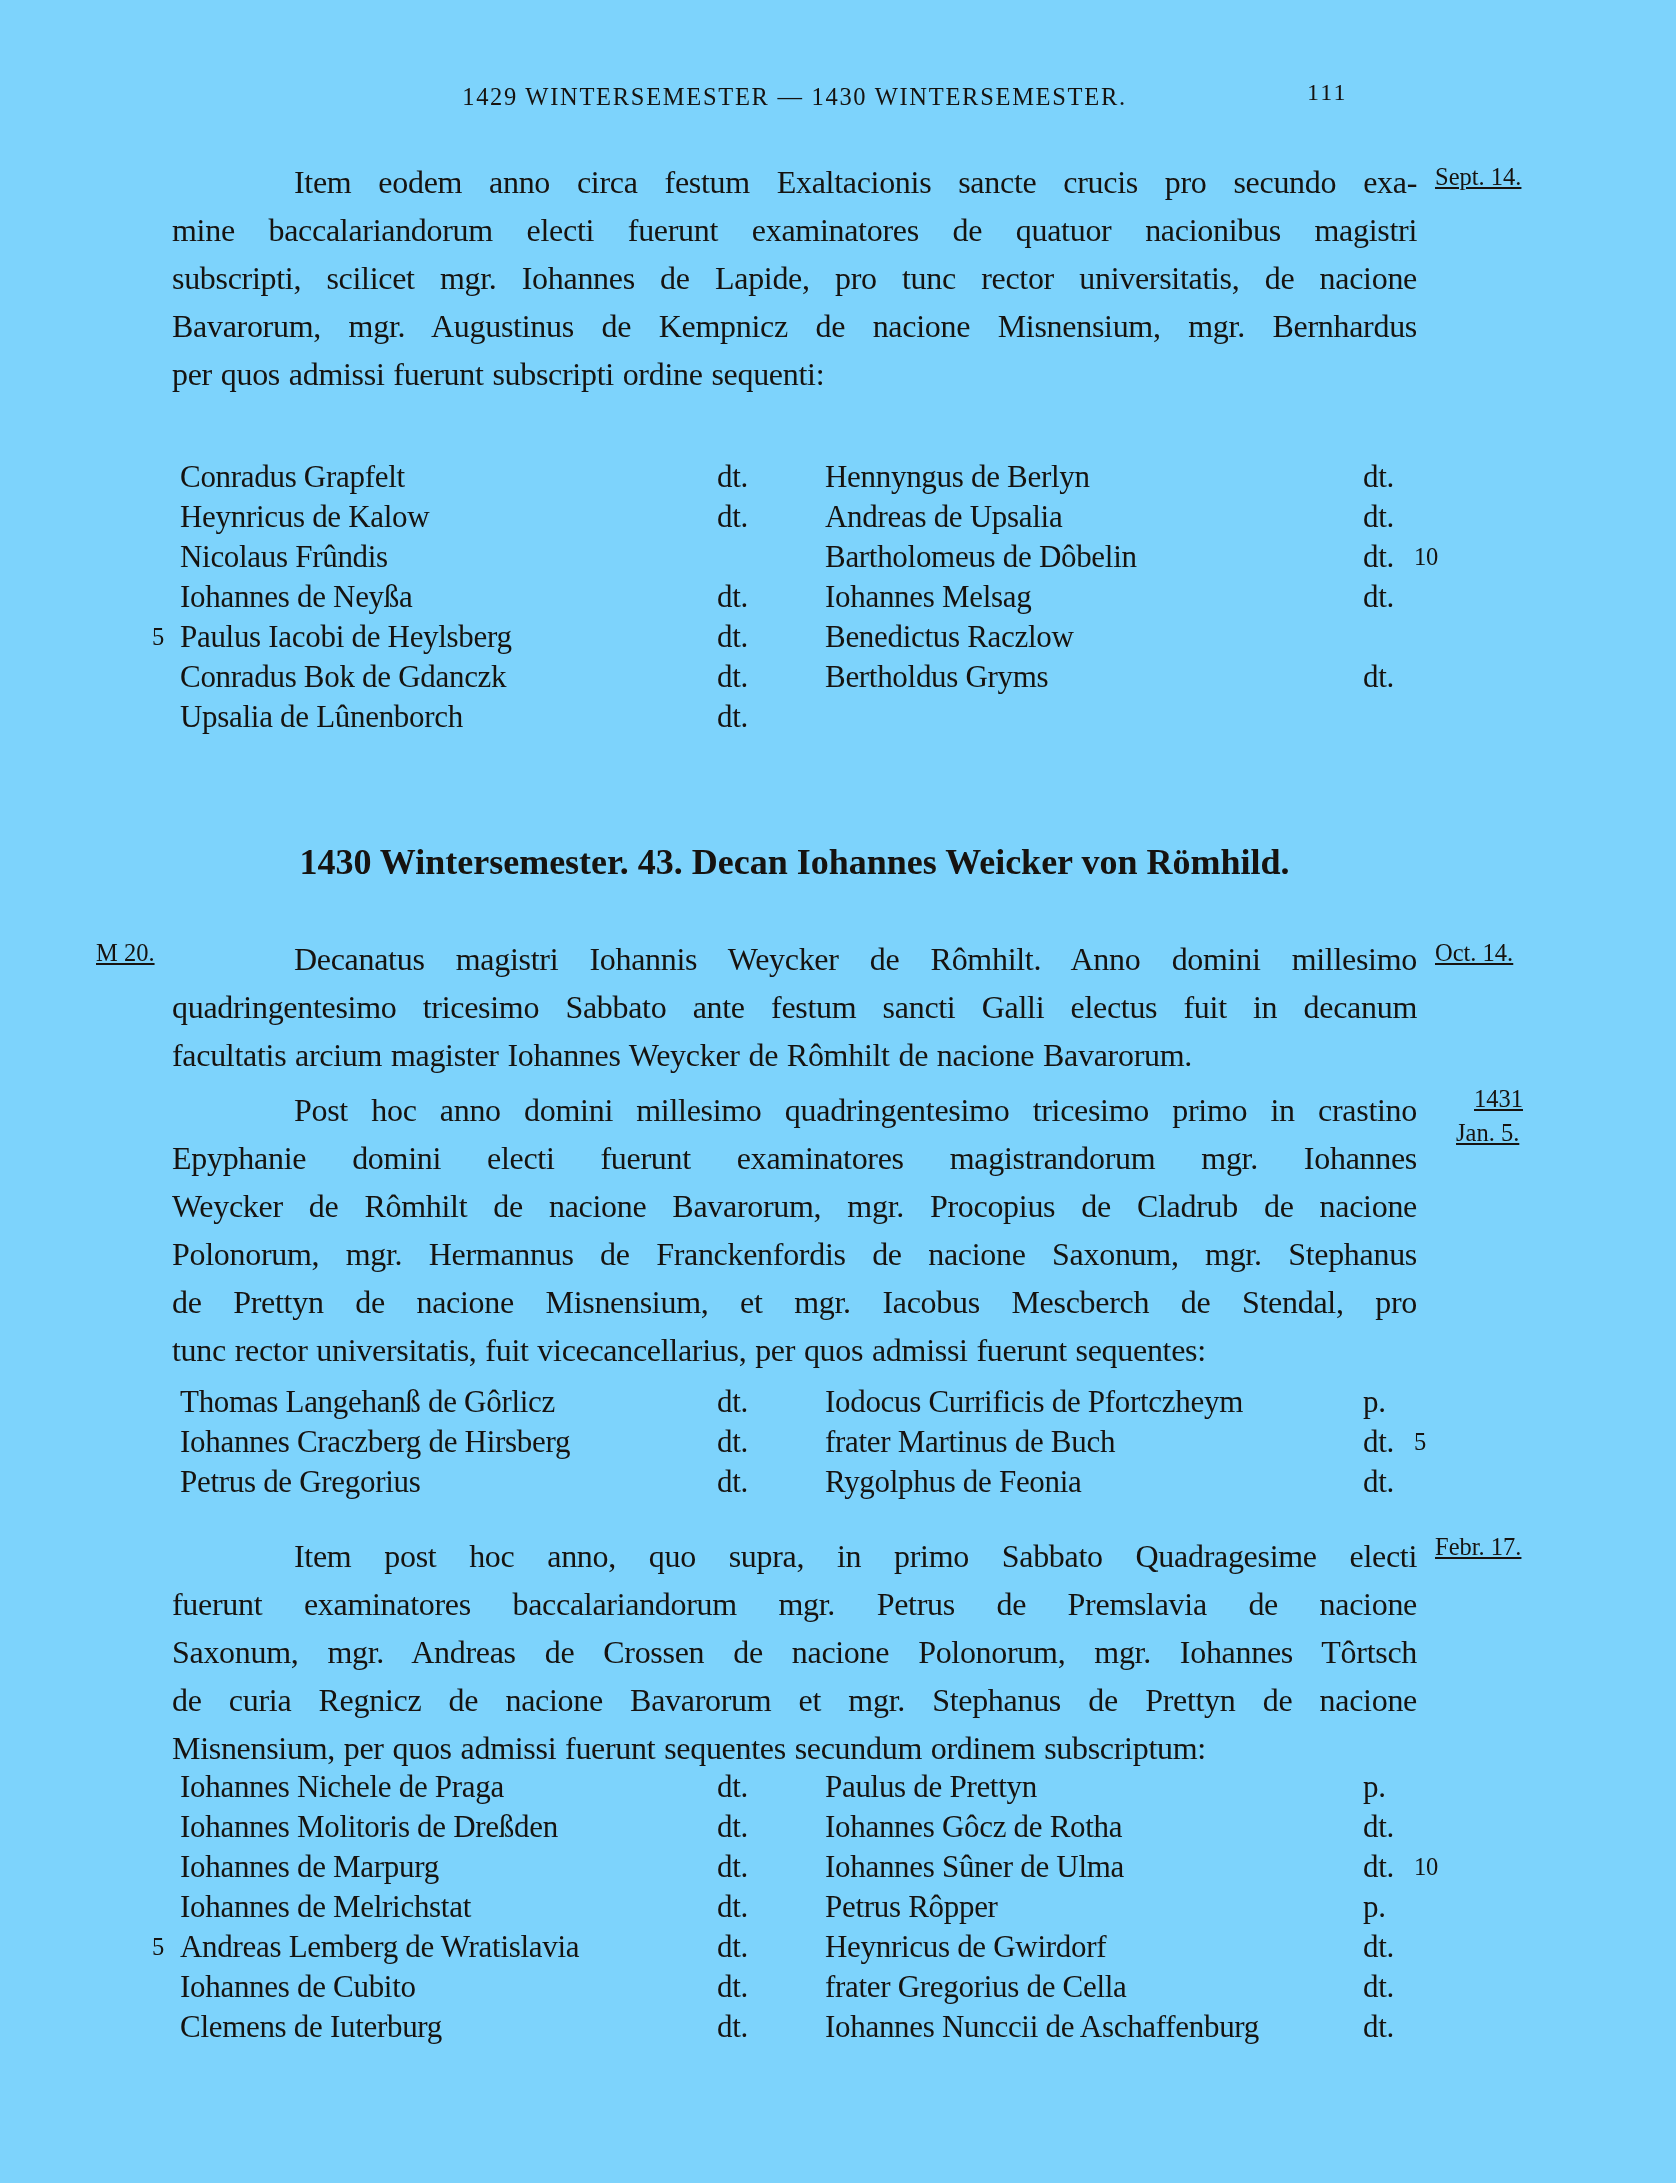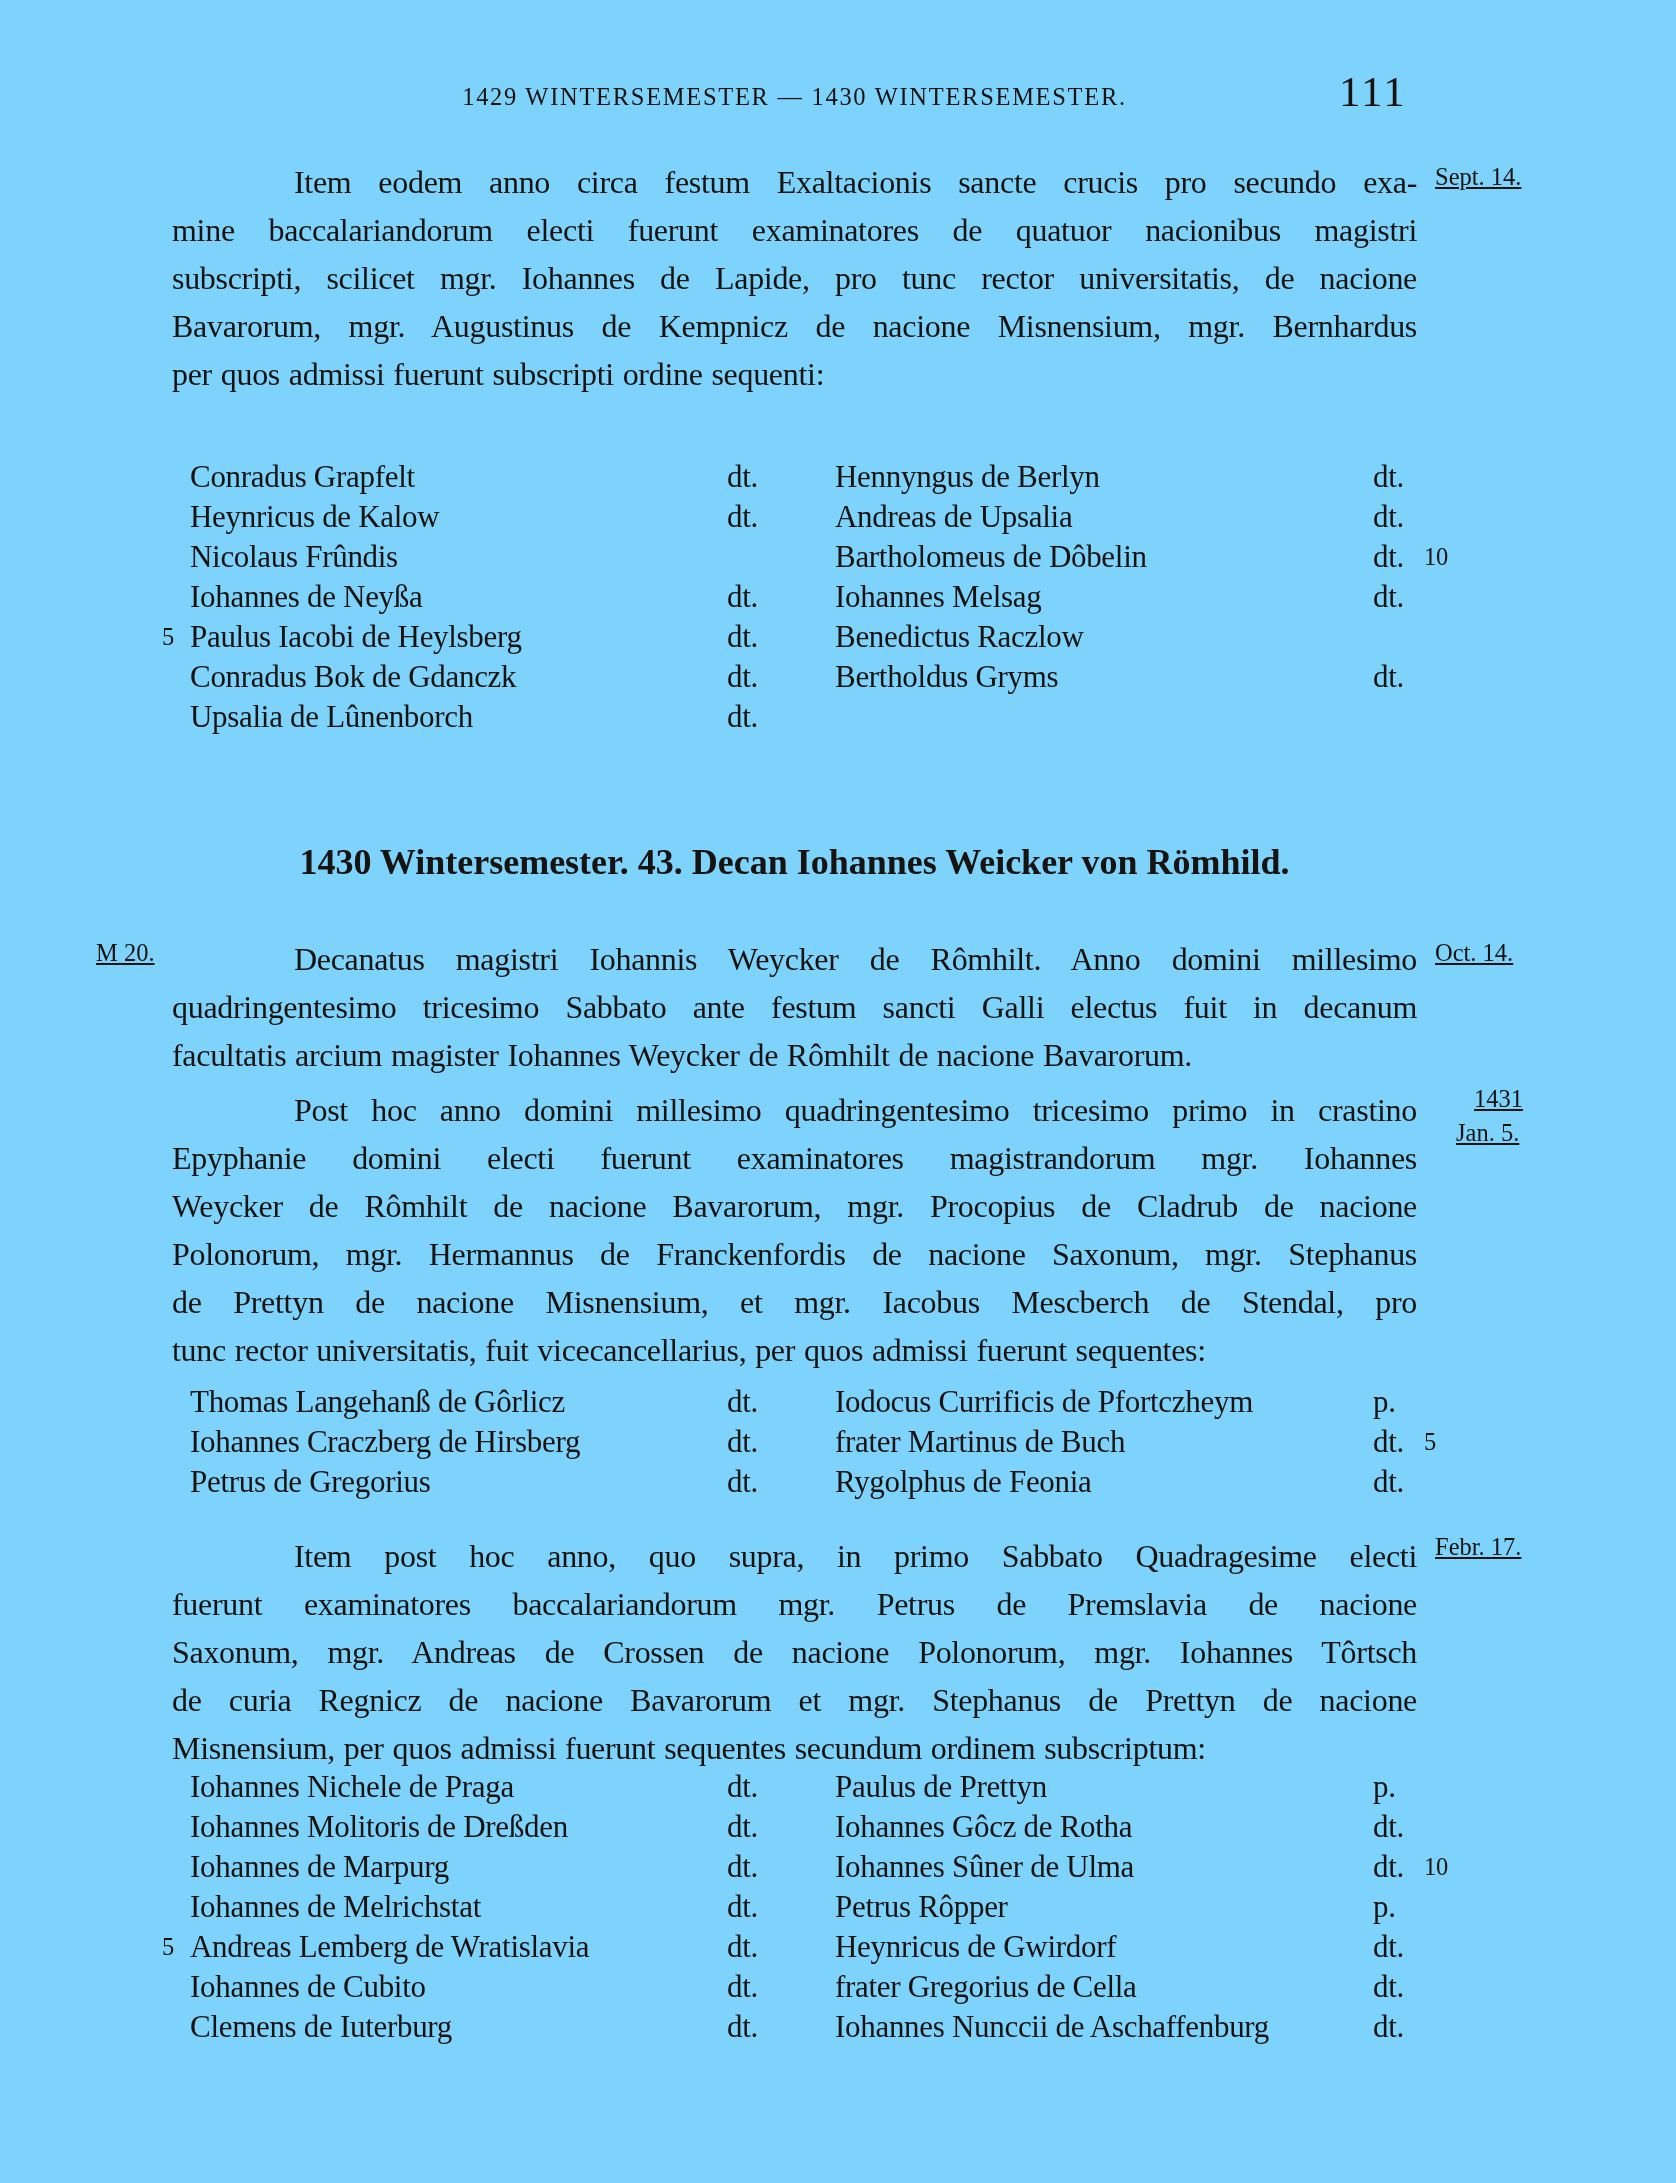--- a/index.html
+++ b/index.html
@@ -17,22 +17,22 @@
   .running-title {
     position: absolute;
     top: 83px; left: 172px; width: 1245px;
     text-align: center;
     font-size: 24.5px; line-height: 27px;
     letter-spacing: 1.7px;
     white-space: nowrap;
   }
   .page-number {
     position: absolute;
-    top: 74px; left: 1339px;
-    font-size: 43px; line-height: 36px;
+    top: 74px; left: 1307px;
+    font-size: 24px; line-height: 36px;
     letter-spacing: 2.2px;
   }
   
   .para {
     position: absolute;
     left: 172px; width: 1245px;
     font-size: 32px; line-height: 48px;
     letter-spacing: -0.3px;
     word-spacing: 1.1px;
     margin-top: 8px;
@@ -49,21 +49,21 @@
     position: absolute;
     top: 840px; left: 172px; width: 1245px;
     text-align: center;
     font-weight: bold;
     font-size: 36px; line-height: 44px;
     white-space: nowrap;
   }
   
   .nlist {
     position: absolute;
-    left: 12px; width: 1472px;
+    left: 2px; width: 1472px;
     font-size: 31px;
     letter-spacing: -0.3px;
   }
   #list1 { top: 457px; }
   #list2 { top: 1382px; }
   #list3 { top: 1767px; }
   .lrow { position: relative; height: 40px; }
   .lcell { position: absolute; top: 0; line-height: 40px; white-space: nowrap; }
   .num-l  { left: 100px; width: 62px; text-align: right; font-size: 24.5px; }
   .name-l { left: 178px; }

